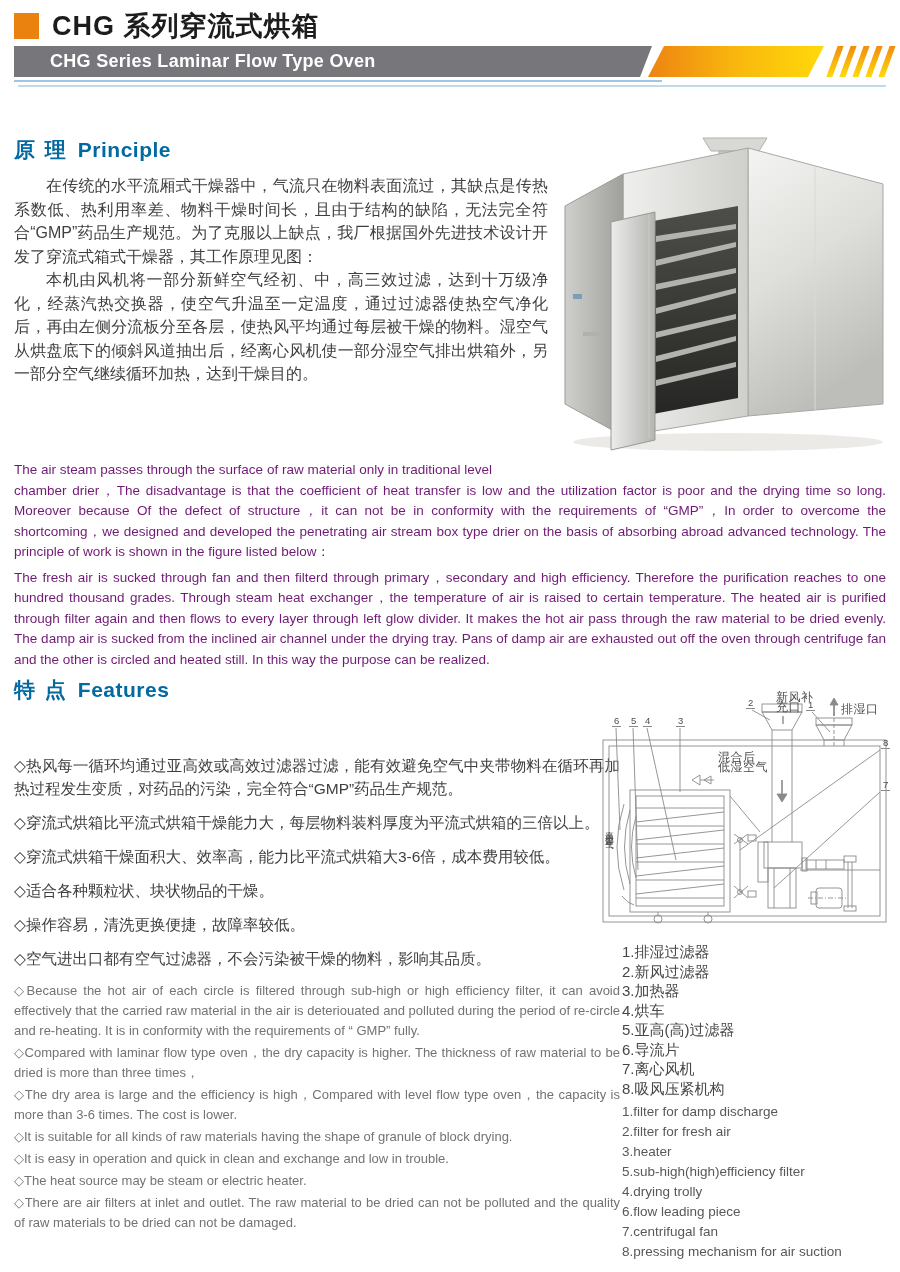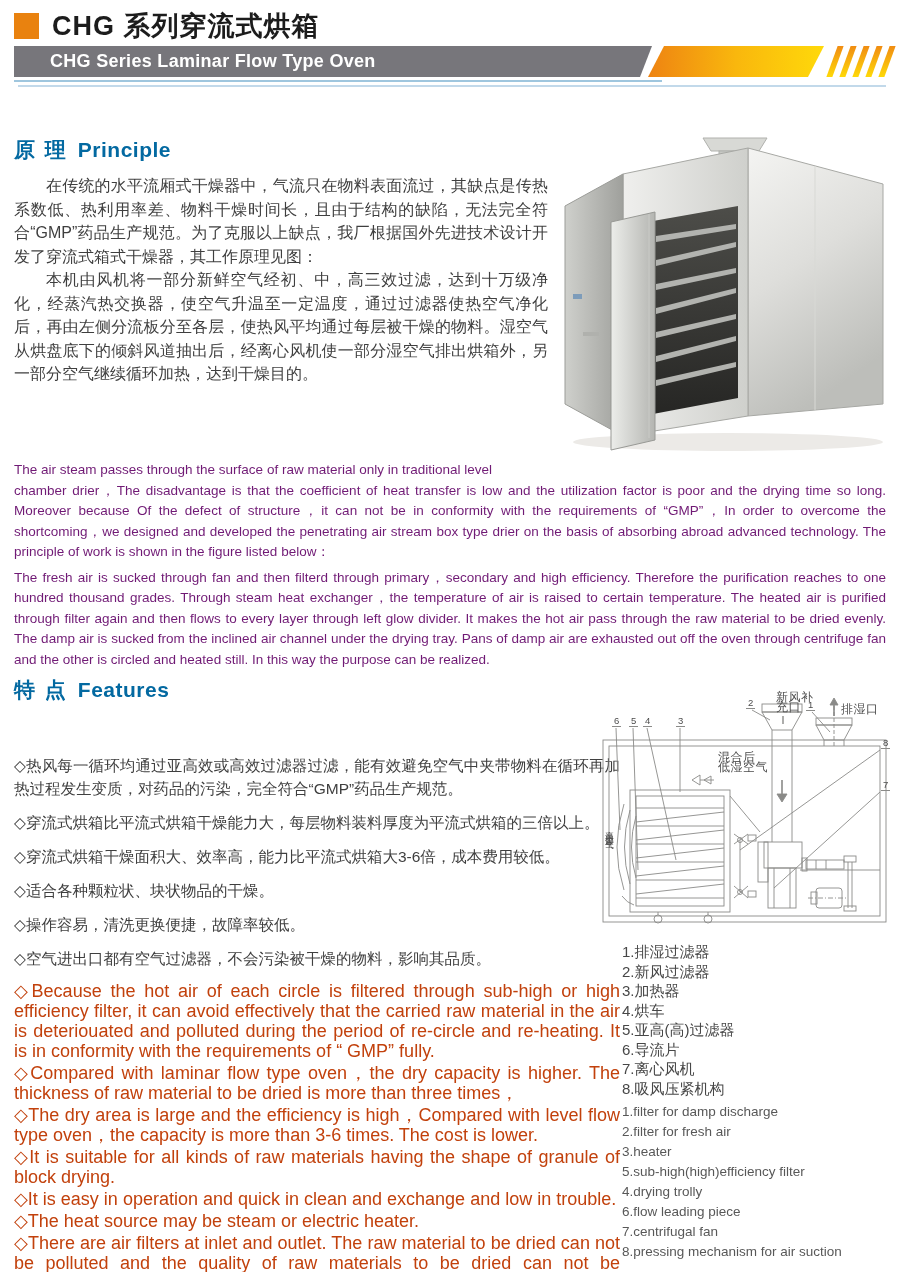--- a/index.html
+++ b/index.html
@@ -38,21 +38,21 @@
     color:#3f3f3f;text-align:justify;}
   .zh-paras p{margin:0;text-indent:2em;}
   .en-paras{left:14px;top:460px;width:872px;font-size:13.5px;line-height:20.5px;
     color:#701a75;text-align:justify;}
   .en-paras p{margin:0 0 5px 0;}
   .pre-line{white-space:pre-line;}
 
   
   .bullets{left:14px;top:754px;width:606px;}
   .bullet-zh{font-size:15.5px;line-height:23px;color:#3f3f3f;margin-bottom:11px;text-align:justify;}
-  .bullet-en{font-size:18px;line-height:20px;color:#c2410c;margin-bottom:2px;text-align:justify;}
+  .bullet-en{font-size:13px;line-height:20px;color:#737373;margin-bottom:2px;text-align:justify;}
 
   
   .diagram{left:600px;top:692px;width:295px;height:246px;}
   .diagram svg{position:absolute;left:0;top:0;}
   .dlabel{position:absolute;color:#4c4c4c;}
   .callout{font-size:9.5px;border-bottom:1px solid #8a8a88;padding:0 2px;line-height:10px;}
   .dtext{font-size:12px;line-height:10px;letter-spacing:.5px;}
   .vtext{writing-mode:vertical-rl;font-size:8.5px;letter-spacing:2px;}
 
   .legend-zh{left:622px;top:942px;font-size:15px;line-height:19.5px;color:#474747;}

